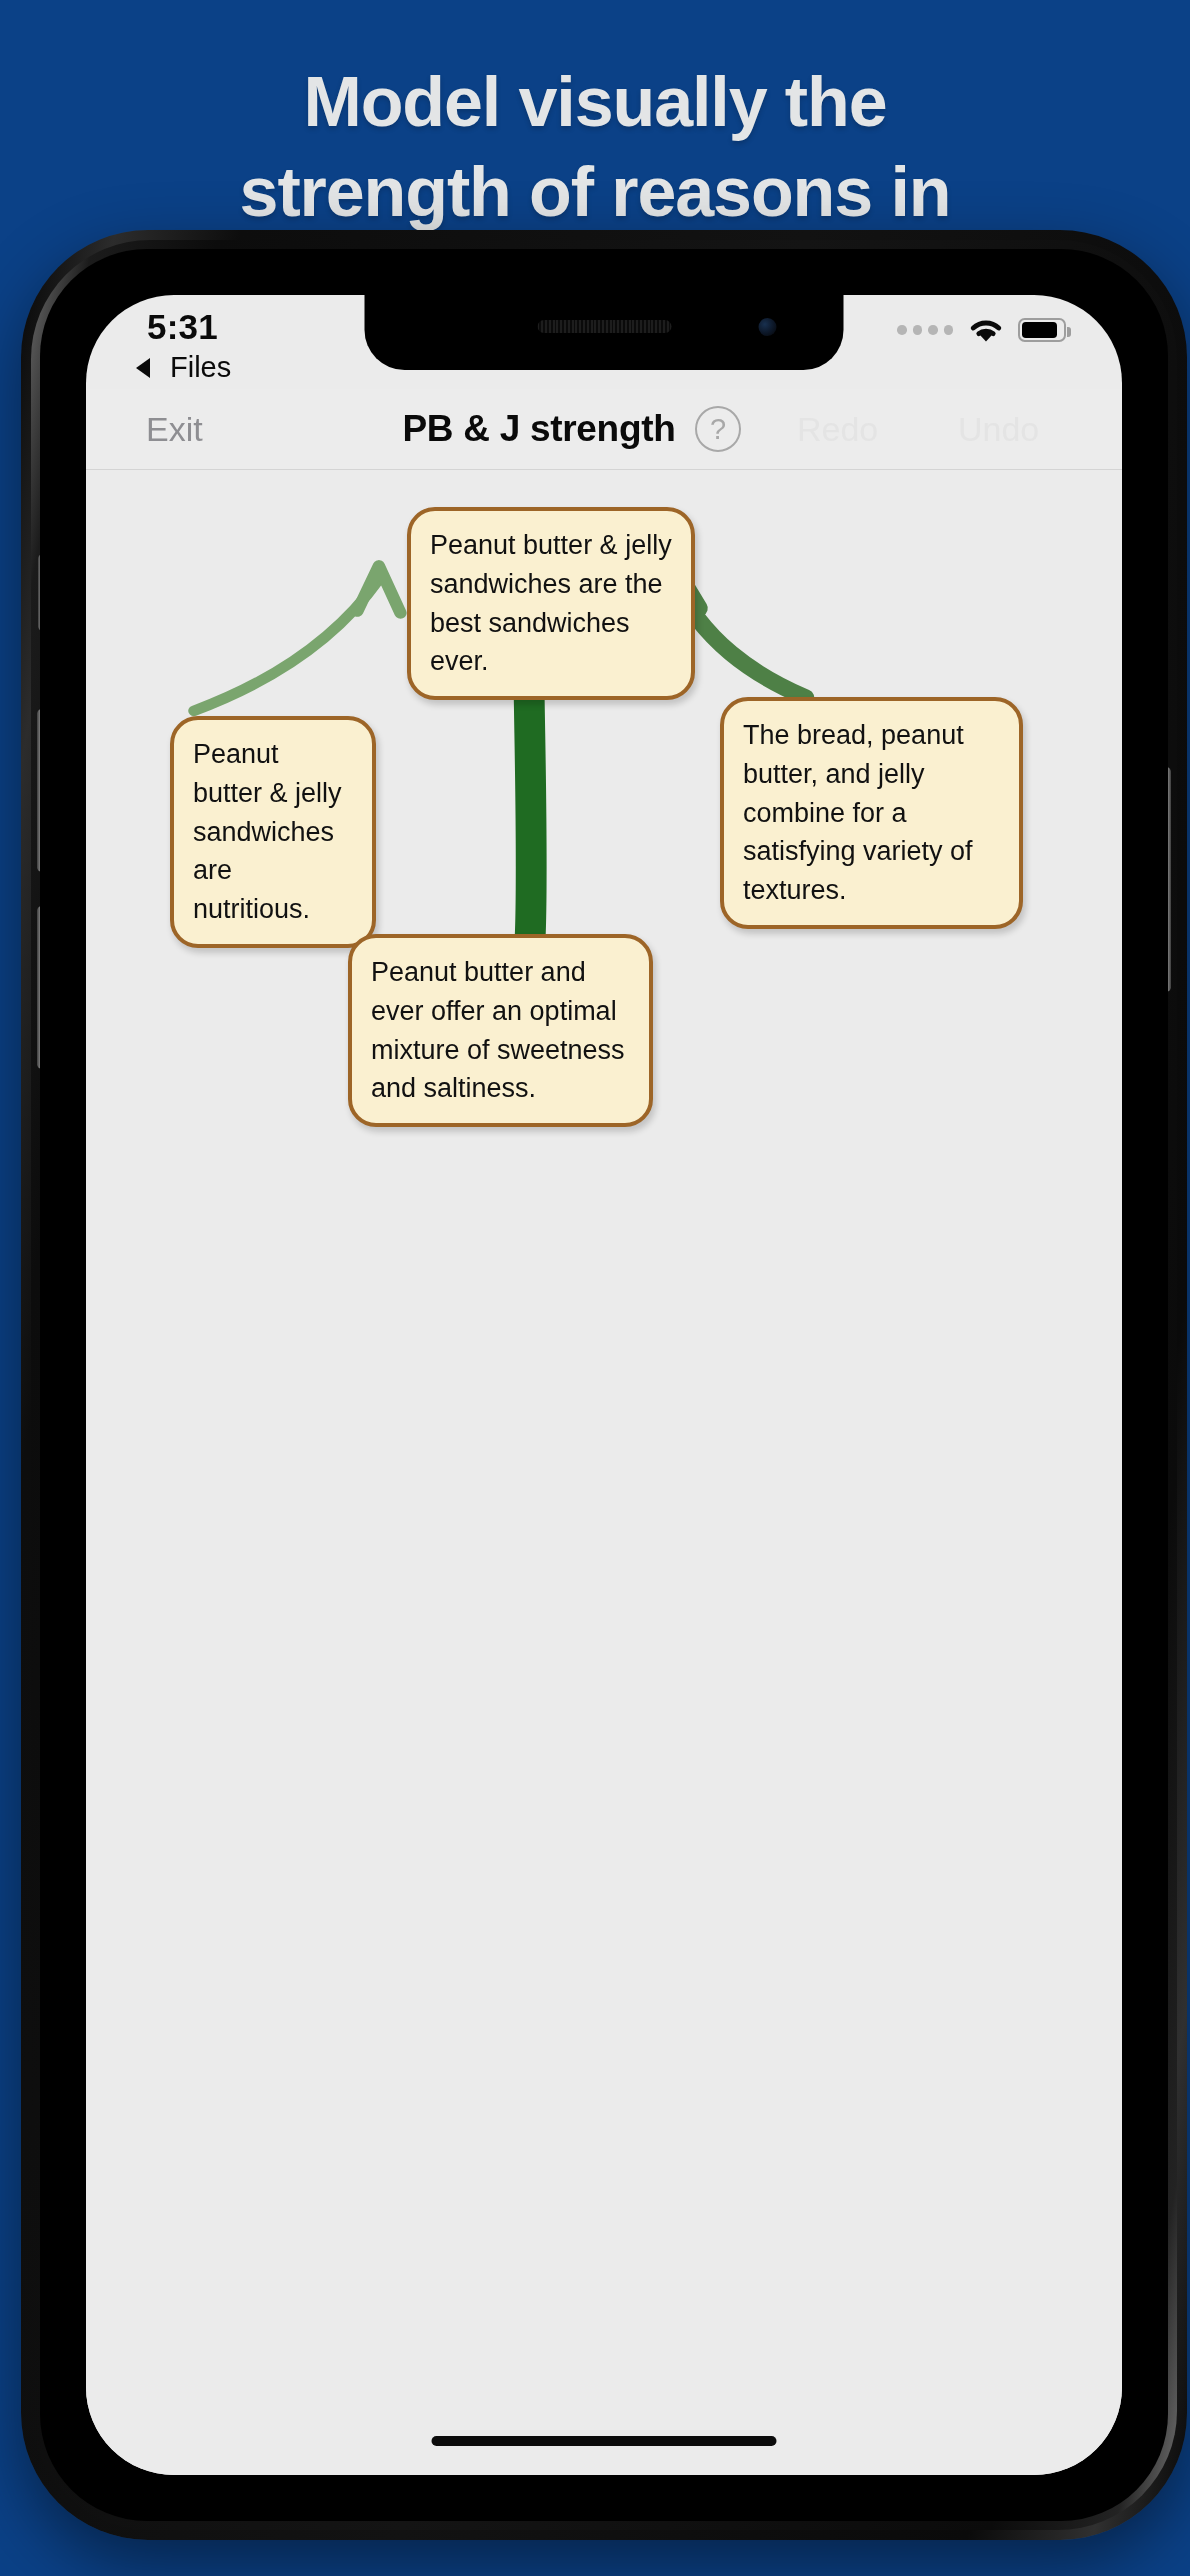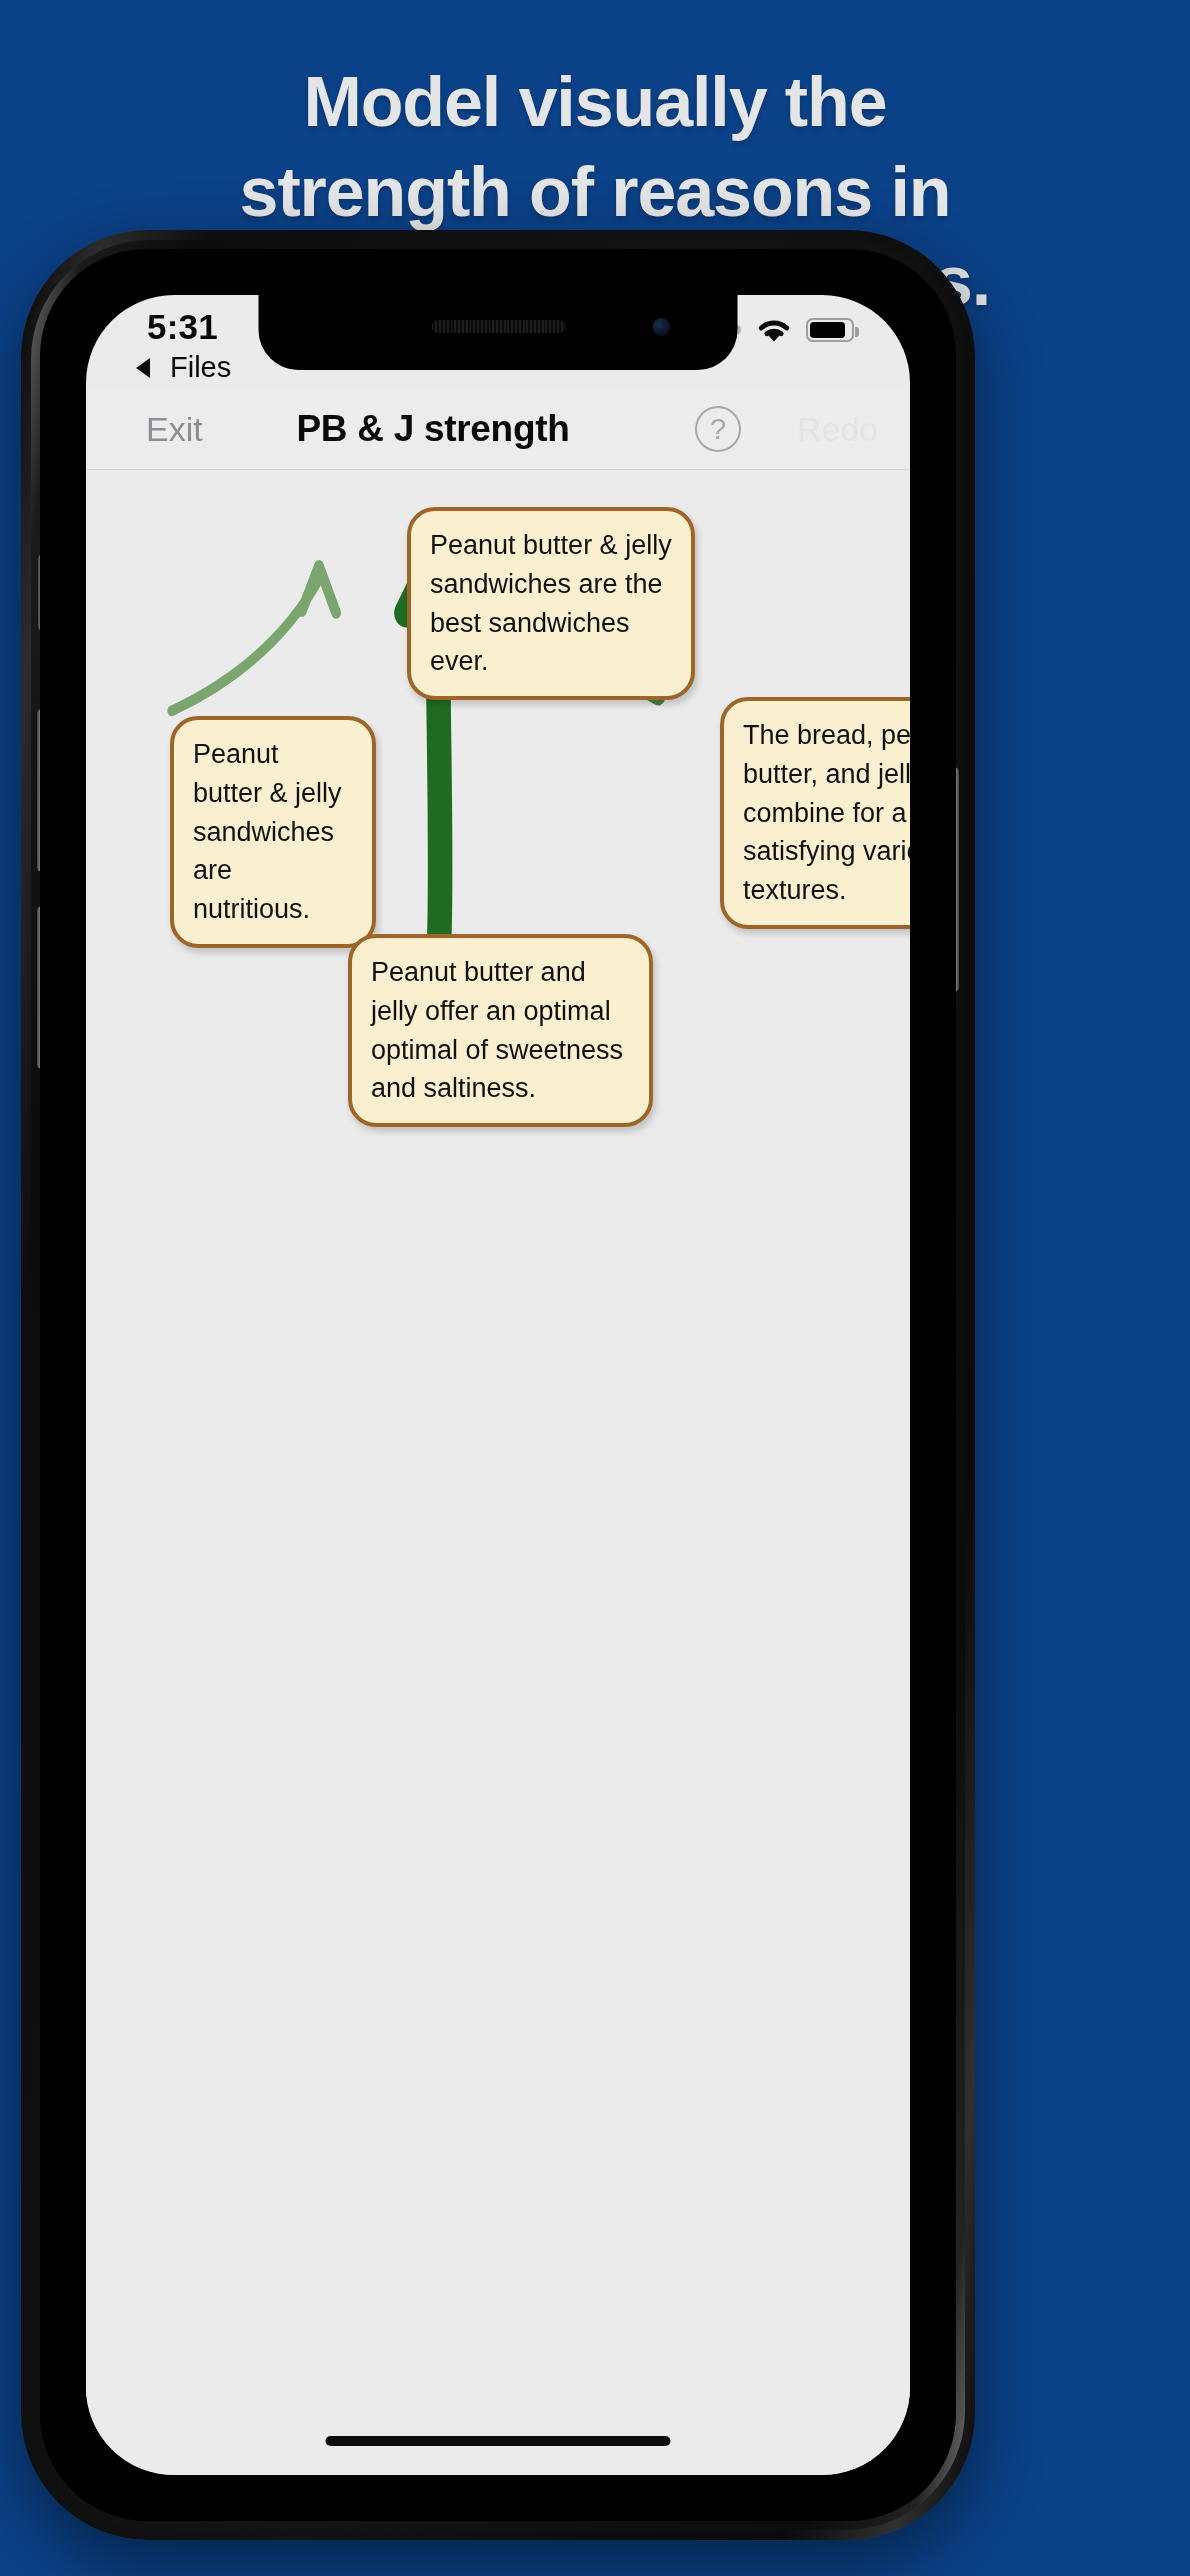--- a/index.html
+++ b/index.html
@@ -21,21 +21,21 @@
     font-weight:bold;
     line-height:1.28;
     letter-spacing:-1.1px;
     text-shadow:0 2.9px 5.8px rgba(0,0,0,.18);
     white-space:pre-line;
   }
 
   
   .phone-outer {
     position:absolute; left:21px; top:230px;
-    width:954px; height:2310px;
+    width:1166px; height:2310px;
     border-radius:127px;
     background:linear-gradient(100deg,#050505 0%,#2c2c2c 6%,#0d0d0d 14%,#121212 50%,#0a0a0a 86%,#303030 94%,#060606 100%);
     box-shadow:0 25px 67px rgba(0,0,0,.45);
   }
   .phone-band {
     position:absolute; left:9.6px; top:9.6px; right:9.6px; bottom:9.6px;
     border-radius:119px;
     background:linear-gradient(100deg,#6f6f6f 0%,#1b1b1b 4%,#0c0c0c 12%,#141414 50%,#0b0b0b 88%,#232323 96%,#777 100%);
   }
   .phone-inner {
@@ -256,21 +256,21 @@
               <path d="M566 92 L 540 148 M566 92 L 596 145" stroke="#4e8046" stroke-width="18" fill="none" stroke-linecap="round" stroke-linejoin="round"></path>
             </g>
           </svg>
 
           <div class="card" id="card-main">Peanut butter &amp; jelly sandwiches are the best sandwiches ever.</div>
 
           <div class="card" id="card-left">Peanut butter &amp; jelly sandwiches are nutritious.</div>
 
           <div class="card" id="card-right">The bread, peanut butter, and jelly combine for a satisfying variety of textures.</div>
 
-          <div class="card" id="card-bottom">Peanut butter and jelly offer an optimal optimal of sweetness and saltiness.</div>
+          <div class="card" id="card-bottom">Peanut butter and ever offer an optimal mixture of sweetness and saltiness.</div>
         </div>
 
         <div class="home-ind"></div>
 
       </div>
     </div>
   </div>
 </div>
 
 

